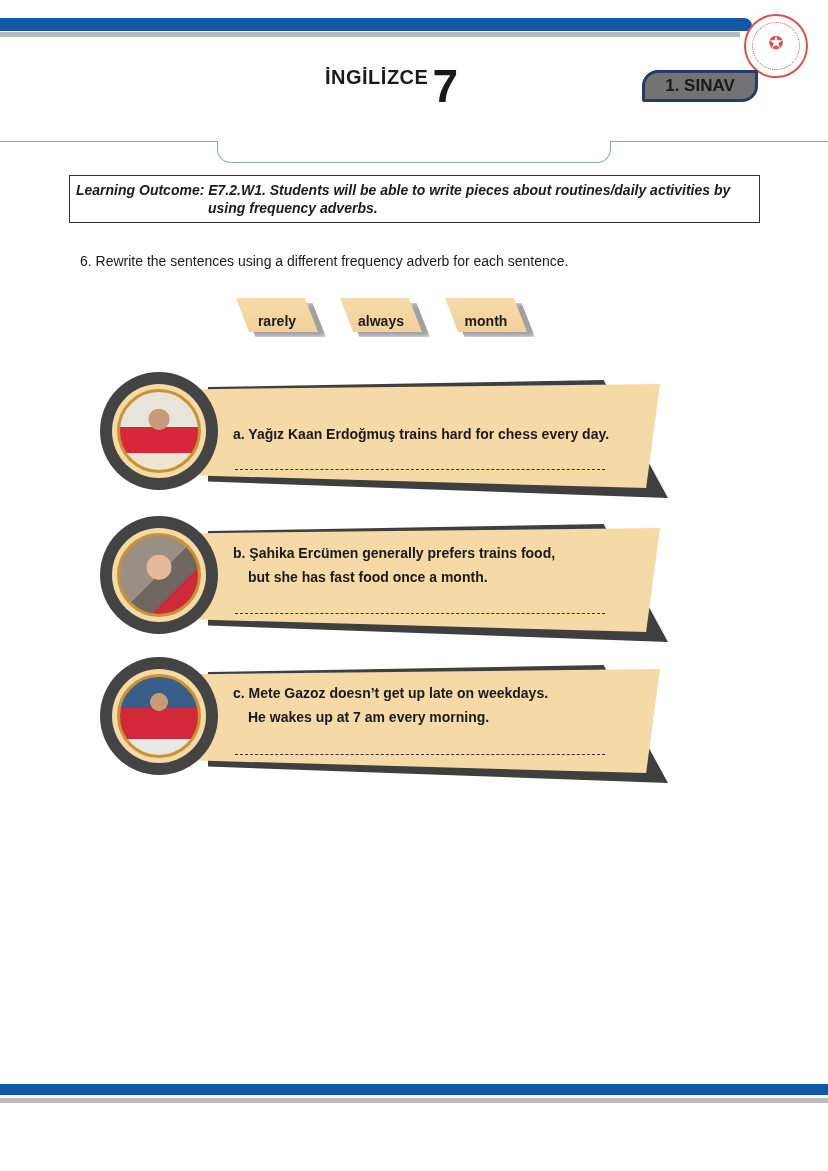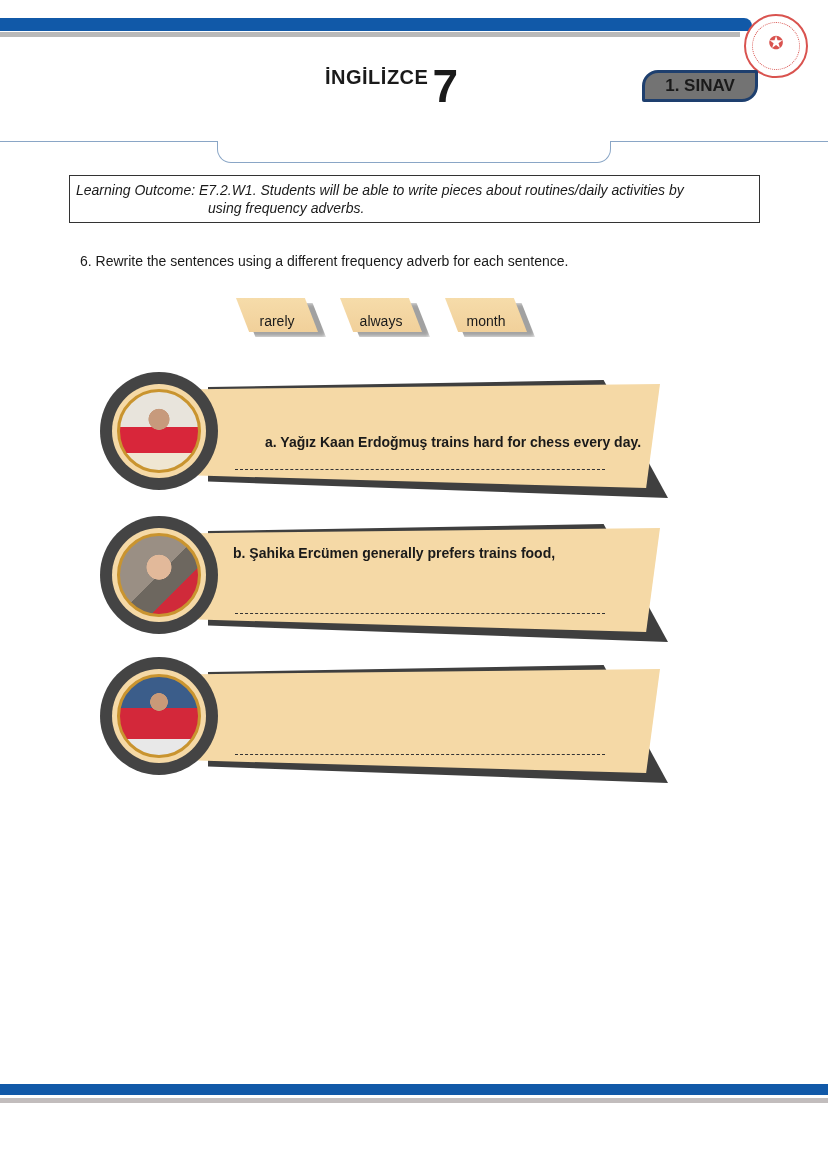--- a/index.html
+++ b/index.html
@@ -14,29 +14,29 @@
 
   .title { position: absolute; left: 325px; top: 66px; display: flex; }
   .title .word { font-weight: bold; font-size: 20px; letter-spacing: 0.5px; margin-bottom: 4px; }
   .title .num { font-weight: bold; font-size: 46px; line-height: 40px; margin-left: 4px; }
 
   .exam-tab { position: absolute; left: 642px; top: 70px; width: 116px; height: 32px; border: 3px solid #1e3f6e; border-radius: 16px 2px 16px 2px; box-sizing: border-box; display: flex; align-items: center; justify-content: center; font-weight: bold; font-size: 17px; background: #737373; }
 
   .rule-line { position: absolute; left: 0; top: 141px; width: 828px; height: 1px; background: #8aa6c6; }
   .rule-notch { position: absolute; left: 217px; top: 141px; width: 392px; height: 21px; border: 1px solid #8aa6c6; border-top: none; border-radius: 0 0 14px 14px; background: #fff; }
 
-  .outcome { position: absolute; left: 69px; top: 175px; width: 691px; height: 48px; border: 1.5px solid #333; box-sizing: border-box; font-style: italic; font-weight: normal; font-size: 14px; line-height: 18px; padding: 5px 6px; }
+  .outcome { position: absolute; left: 69px; top: 175px; width: 691px; height: 48px; border: 1.5px solid #333; box-sizing: border-box; font-style: italic; font-weight: bold; font-size: 14px; line-height: 18px; padding: 5px 6px; }
   .outcome .line2 { padding-left: 132px; }
 
   .question { position: absolute; left: 80px; top: 253px; font-weight: normal; font-size: 14px; }
 
   .chip { position: absolute; top: 298px; width: 82px; height: 34px; }
   .chip .shape { position: absolute; inset: 0; background: linear-gradient(#f6dcaa, #f1d09a); clip-path: polygon(0 0, 84% 0, 100% 100%, 16% 100%); }
   .chip .shade { position: absolute; left: 6px; top: 5px; width: 84px; height: 34px; background: #555; clip-path: polygon(0 0, 84% 0, 100% 100%, 16% 100%); filter: blur(2px); opacity: 0.55; }
-  .chip .label { position: absolute; inset: 0; display: flex; align-items: center; justify-content: center; font-weight: normal; font-size: 14px; margin-top: 12px; }
+  .chip .label { position: absolute; inset: 0; display: flex; align-items: center; justify-content: center; font-weight: bold; font-size: 14px; margin-top: 12px; }
 
   .card { position: absolute; left: 98px; width: 580px; height: 130px; }
   .card .banner-shadow { position: absolute; left: 110px; top: 8px; width: 460px; height: 118px; background: #3f3f3f; clip-path: polygon(0 6%, 86% 0, 100% 100%, 0 86%); }
   .card .banner { position: absolute; left: 100px; top: 12px; width: 462px; height: 104px; background: #f5d9a6; clip-path: polygon(0 5%, 100% 0, 97% 100%, 0 88%); }
   .card .ring { position: absolute; left: 2px; top: 0; width: 118px; height: 118px; border-radius: 50%; background: #444; }
   .card .ring2 { position: absolute; left: 14px; top: 12px; width: 94px; height: 94px; border-radius: 50%; background: #f5d9a6; }
   .card .photo { position: absolute; left: 19px; top: 17px; width: 84px; height: 84px; border-radius: 50%; border: 3px solid #c9942f; box-sizing: border-box; overflow: hidden; }
   .card .text { position: absolute; left: 135px; font-weight: bold; font-size: 14px; line-height: 24px; }
   .card .text .indent { padding-left: 15px; }
   .card .answer-line { position: absolute; left: 137px; width: 370px; height: 0; border-top: 1.5px dashed #333; }
@@ -93,41 +93,46 @@
   <div class="shape"></div>
   <div class="label">month</div>
 </div>
 
 <div class="card" style="top:372px;">
   <div class="banner-shadow"></div>
   <div class="banner"></div>
   <div class="ring"></div>
   <div class="ring2"></div>
   <div class="photo photo-a"></div>
-  <div class="text" style="top:58px;margin-left:32px;">
+  <div class="text" style="top:50px;">
     <div>a. Yağız Kaan Erdoğmuş trains hard for chess every day.</div>
   </div>
   <div class="answer-line" style="top:97px;"></div>
 </div>
 
 <div class="card" style="top:516px;">
   <div class="banner-shadow"></div>
   <div class="banner"></div>
   <div class="ring"></div>
   <div class="ring2"></div>
   <div class="photo photo-b"></div>
   <div class="text" style="top:25px;">
     <div>b. Şahika Ercümen generally prefers trains food,</div>
+    <div class="indent">but she has fast food once a month.</div>
   </div>
   <div class="answer-line" style="top:97px;"></div>
 </div>
 
 <div class="card" style="top:657px;">
   <div class="banner-shadow"></div>
   <div class="banner"></div>
   <div class="ring"></div>
   <div class="ring2"></div>
   <div class="photo photo-c"></div>
+  <div class="text" style="top:24px;">
+    <div>c. Mete Gazoz doesn’t get up late on weekdays.</div>
+    <div class="indent">He wakes up at 7 am every morning.</div>
+  </div>
   <div class="answer-line" style="top:97px;"></div>
 </div>
 
 <div class="bottom-blue"></div>
 <div class="bottom-grey"></div>
 
 </body></html>

